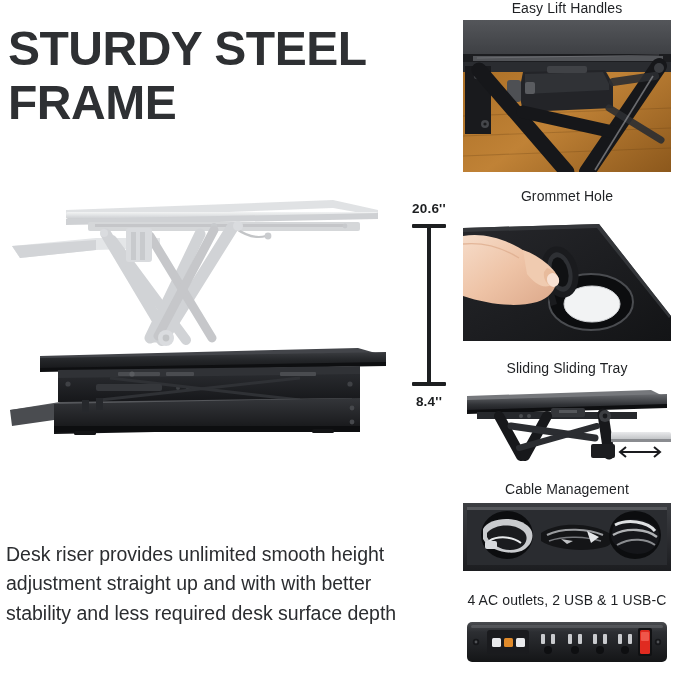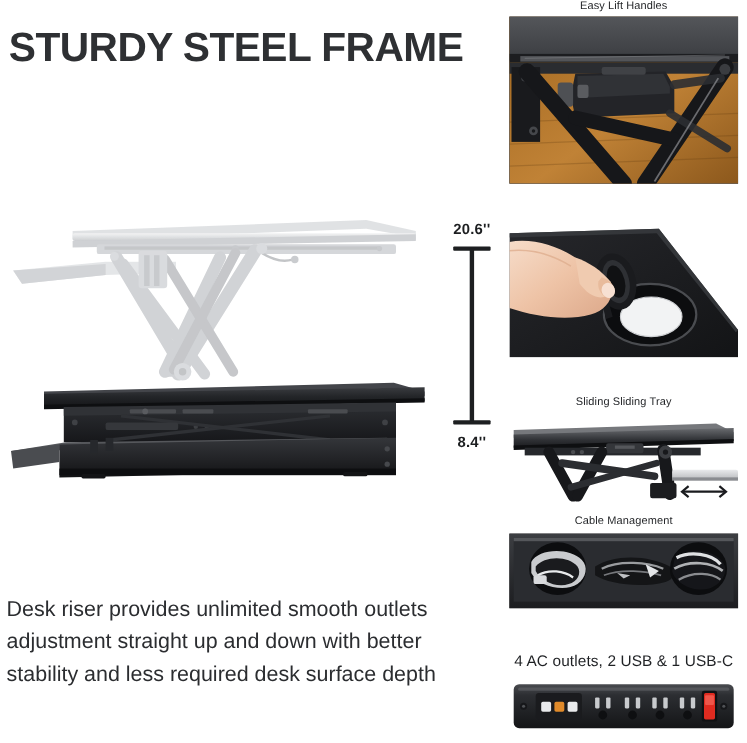--- a/index.html
+++ b/index.html
@@ -20,21 +20,21 @@
   #left-column {
     position: absolute;
     left: 0; top: 0;
     width: 455px; height: 675px;
   }
 
   #headline {
     position: absolute;
     left: 8px; top: 22px;
     width: 430px;
-    font-size: 37px;
+    font-size: 48px;
     font-weight: bold;
     line-height: 1.12;
     letter-spacing: -0.5px;
     color: #2e3033;
   }
 
   #body-copy {
     position: absolute;
     left: 6px; top: 540px;
     width: 400px;
@@ -87,40 +87,40 @@
   #right-column {
     position: absolute;
     left: 455px; top: 0;
     width: 224px; height: 675px;
   }
 
   .feature-panel { position: absolute; left: 0; width: 224px; }
 
   .feature-caption {
     text-align: center;
-    font-size: 10px;
+    font-size: 14px;
     color: #1f2124;
     letter-spacing: 0.1px;
     width: 224px;
     white-space: nowrap;
   }
   .feature-caption.small { font-size: 14px; }
 
   .feature-photo {
     position: relative;
     overflow: hidden;
     background: #1a1a1c;
   }
   .feature-photo svg { display: block; width: 100%; height: 100%; }
 
   
   #panel-lift-handles  { top: 0px; }
   #panel-grommet       { top: 188px; }
   #panel-keyboard-tray { top: 360px; }
-  #panel-cable-mgmt    { top: 468px; }
+  #panel-cable-mgmt    { top: 481px; }
   #panel-power-strip   { top: 592px; }
 
   .cap-lift    { margin-top: 0px; }
   .photo-lift    { margin: 4px 8px 0 8px; width: 208px; height: 152px; }
   .photo-grommet { margin: 6px 8px 0 8px; width: 208px; height: 131px; }
   .photo-keyboard{ margin: 6px 8px 0 8px; width: 208px; height: 80px;
                    background: #ffffff; }
   .photo-cable   { margin: 6px 8px 0 8px; width: 208px; height: 68px; }
   .photo-power   { margin: 6px 8px 0 8px; width: 208px; height: 56px;
                    background: #ffffff; }
@@ -243,21 +243,21 @@
     </div>
 
     <div id="dimension-indicator">
       <div id="dim-top-label" class="dim-label">20.6''</div>
       <div id="dim-cap-top" class="dim-cap"></div>
       <div id="dim-stem"></div>
       <div id="dim-cap-bottom" class="dim-cap"></div>
       <div id="dim-bottom-label" class="dim-label">8.4''</div>
     </div>
 
-    <p id="body-copy">Desk riser provides unlimited smooth outlets adjustment straight up and down with better stability and less required desk surface depth</p>
+    <p id="body-copy">Desk riser provides unlimited smooth height adjustment straight up and with with better stability and less required desk surface depth</p>
   </div>
 
   <div id="right-column">
 
     <div class="feature-panel" id="panel-lift-handles">
       <div class="feature-caption cap-lift">Easy Lift Handles</div>
       <div class="feature-photo photo-lift">
         <svg viewBox="0 0 208 152" xmlns="http://www.w3.org/2000/svg">
           <defs>
             <linearGradient id="lhTop" x1="0" y1="0" x2="0" y2="1">
@@ -311,20 +311,21 @@
             <path d="M146,88 L198,120" stroke-width="7"></path>
           </g>
 
           <path d="M132,150 L190,56" stroke="#8e9094" stroke-width="1.6" fill="none" opacity="0.7"></path>
           <circle cx="196" cy="48" r="5" fill="#3a3c40"></circle>
         </svg>
       </div>
     </div>
 
     <div class="feature-panel" id="panel-grommet">
+      <div class="feature-caption">Grommet Hole</div>
       <div class="feature-photo photo-grommet" style="background:#ffffff;">
         <svg viewBox="0 0 208 131" xmlns="http://www.w3.org/2000/svg">
           <defs>
             <linearGradient id="skinG" x1="0" y1="0" x2="1" y2="1">
               <stop offset="0%" stop-color="#f6dcc9"></stop>
               <stop offset="50%" stop-color="#eec3a6"></stop>
               <stop offset="100%" stop-color="#dca88a"></stop>
             </linearGradient>
             <linearGradient id="deskG" x1="0" y1="0" x2="1" y2="1">
               <stop offset="0%" stop-color="#26272b"></stop>

